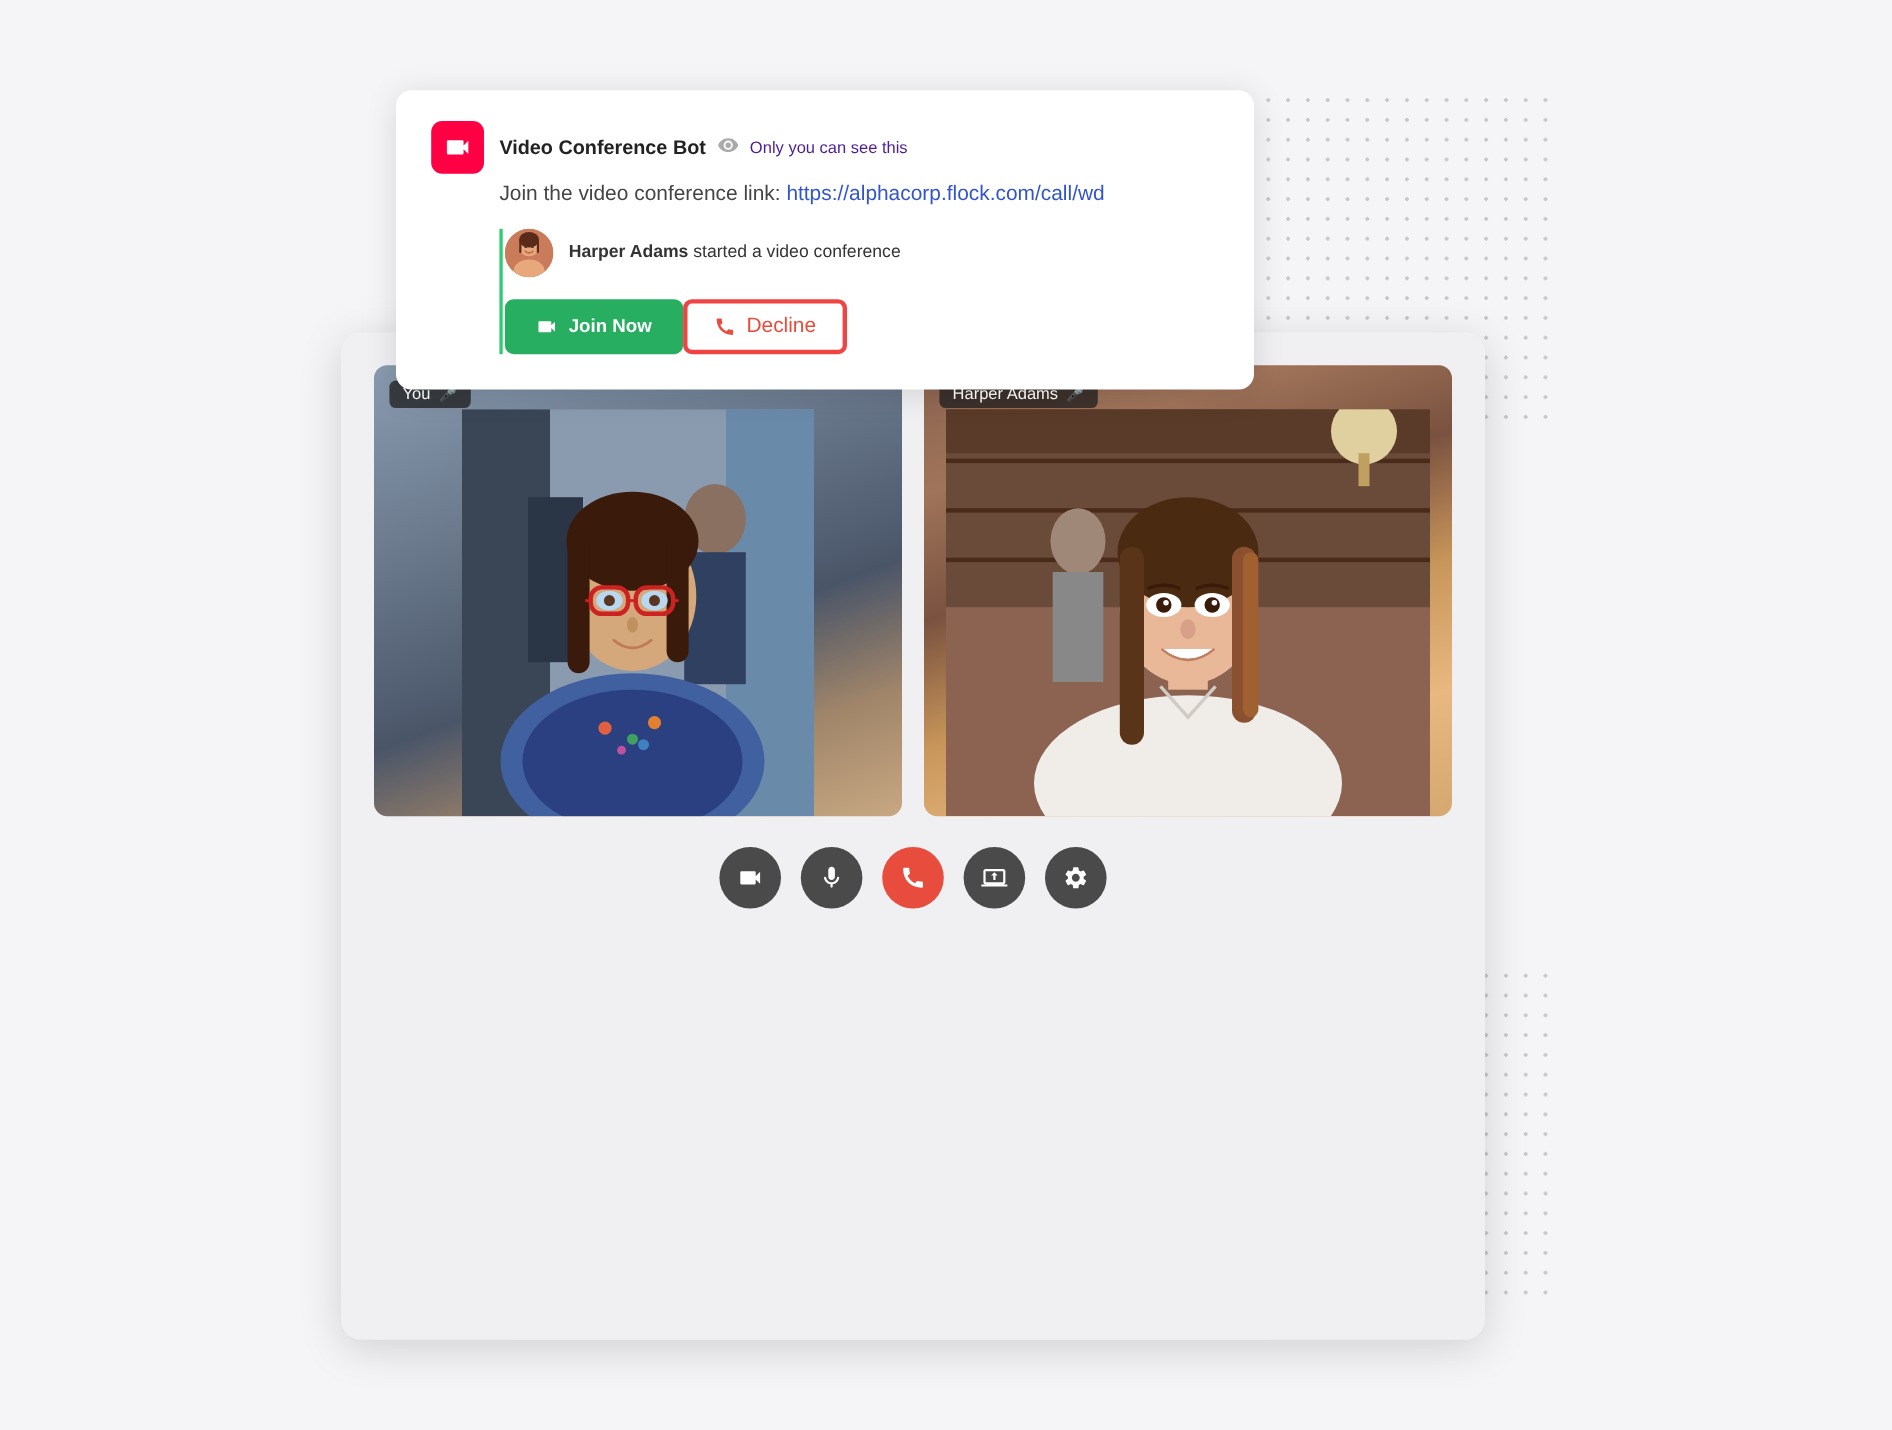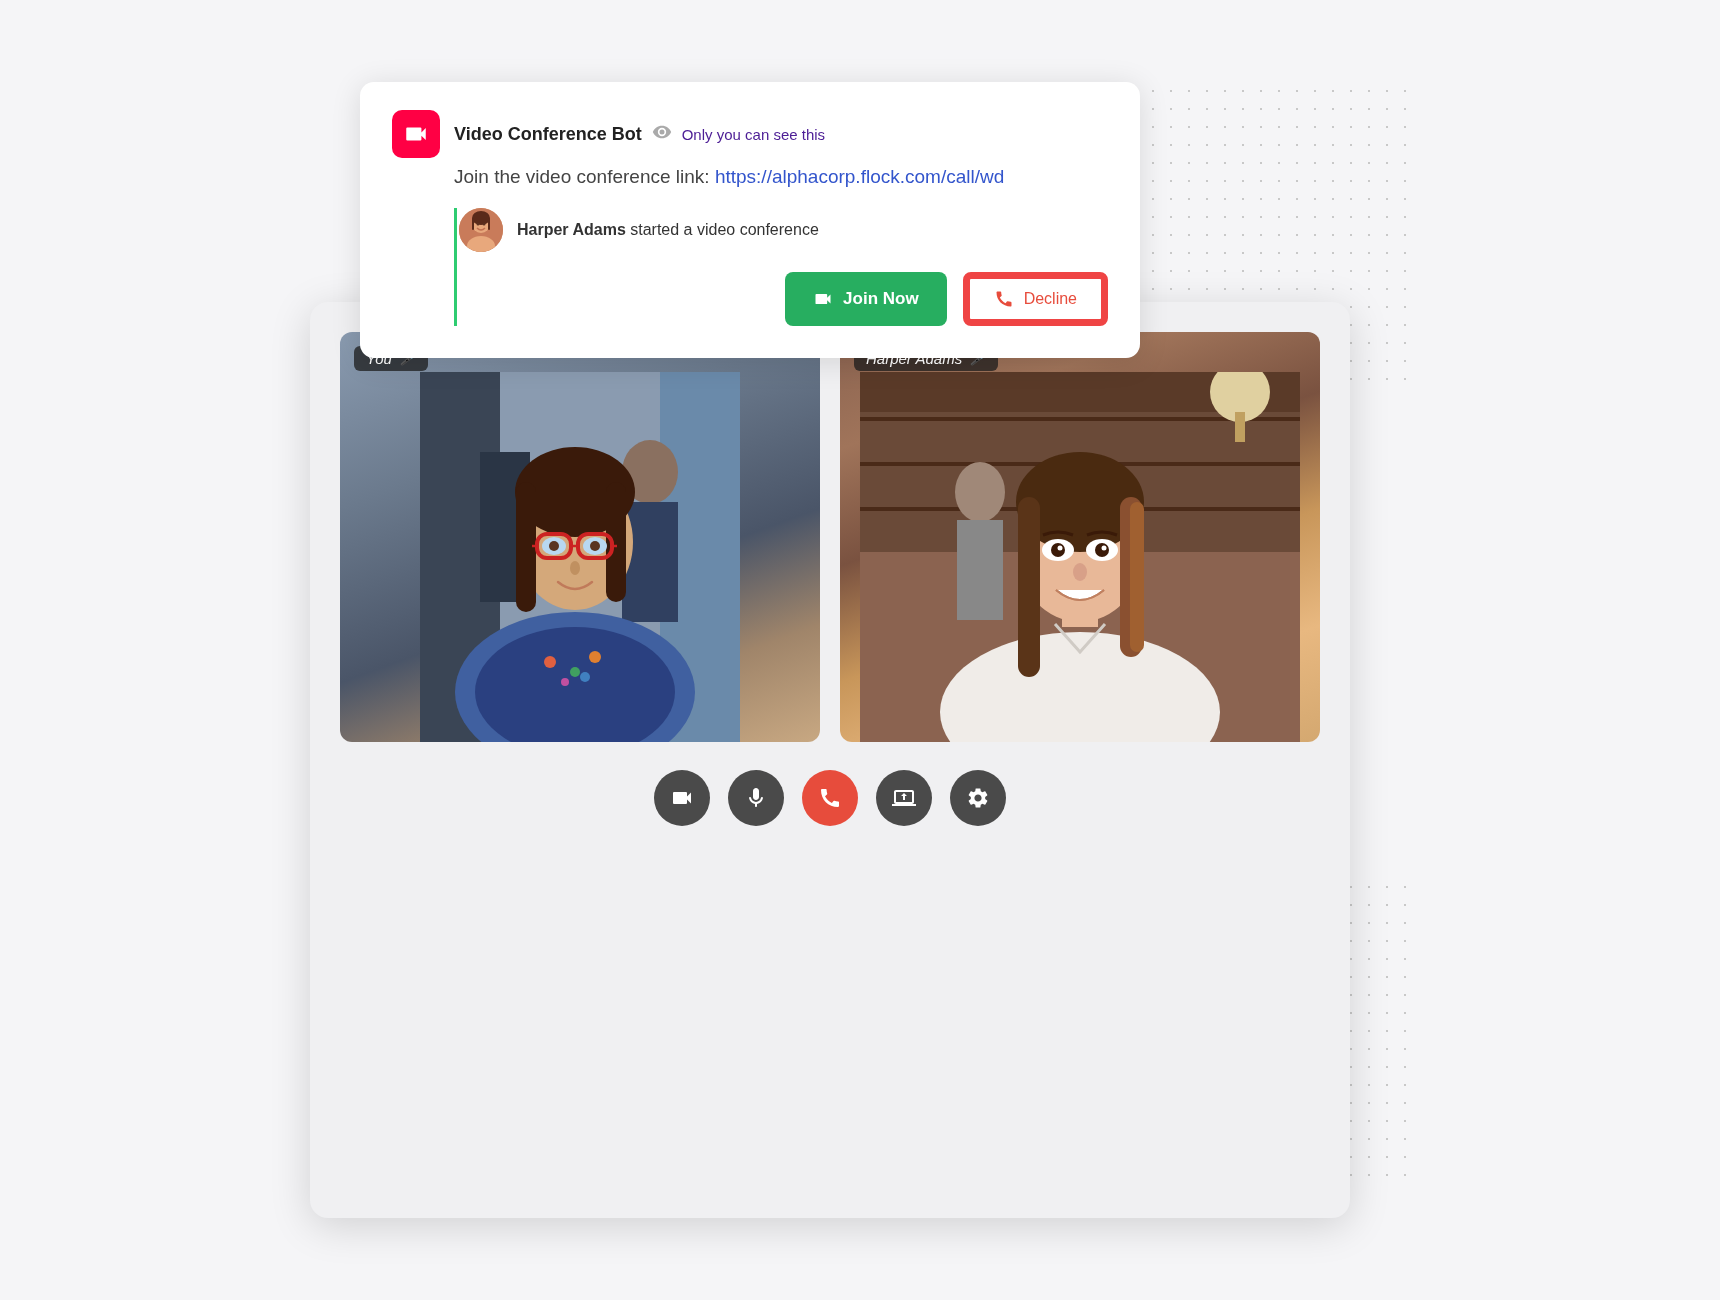--- a/index.html
+++ b/index.html
@@ -133,22 +133,20 @@
     .caller-text {
       font-size: 16px;
       color: #333;
     }
     .caller-text strong {
       font-weight: 700;
     }
 
     .call-actions {
       display: flex;
-      gap: 16px;
-      justify-content: flex-end;
     }
 
     .btn-join {
       display: flex;
       align-items: center;
       gap: 10px;
       background: #27ae60;
       color: white;
       border: none;
       border-radius: 8px;
@@ -162,24 +160,24 @@
       height: 20px;
       fill: white;
     }
 
     .btn-decline {
       display: flex;
       align-items: center;
       gap: 10px;
       background: transparent;
       color: #e74c3c;
-      border: 7px solid #ef4444;
+      border: 4px solid #ef4444;
       border-radius: 8px;
       padding: 10px 24px;
-      font-size: 16px;
+      font-size: 19px;
       font-weight: 500;
       cursor: pointer;
     }
     .btn-decline svg {
       width: 20px;
       height: 20px;
       fill: #e74c3c;
     }
 
     
@@ -194,21 +192,20 @@
       padding: 30px 30px 28px 30px;
       z-index: 5;
       top: 220px;
     }
 
     .video-grid {
       display: grid;
       grid-template-columns: 1fr 1fr;
       gap: 20px;
       margin-bottom: 24px;
-      font-style: italic;
     }
 
     .video-tile {
       border-radius: 12px;
       overflow: hidden;
       position: relative;
       height: 410px;
     }
 
     

